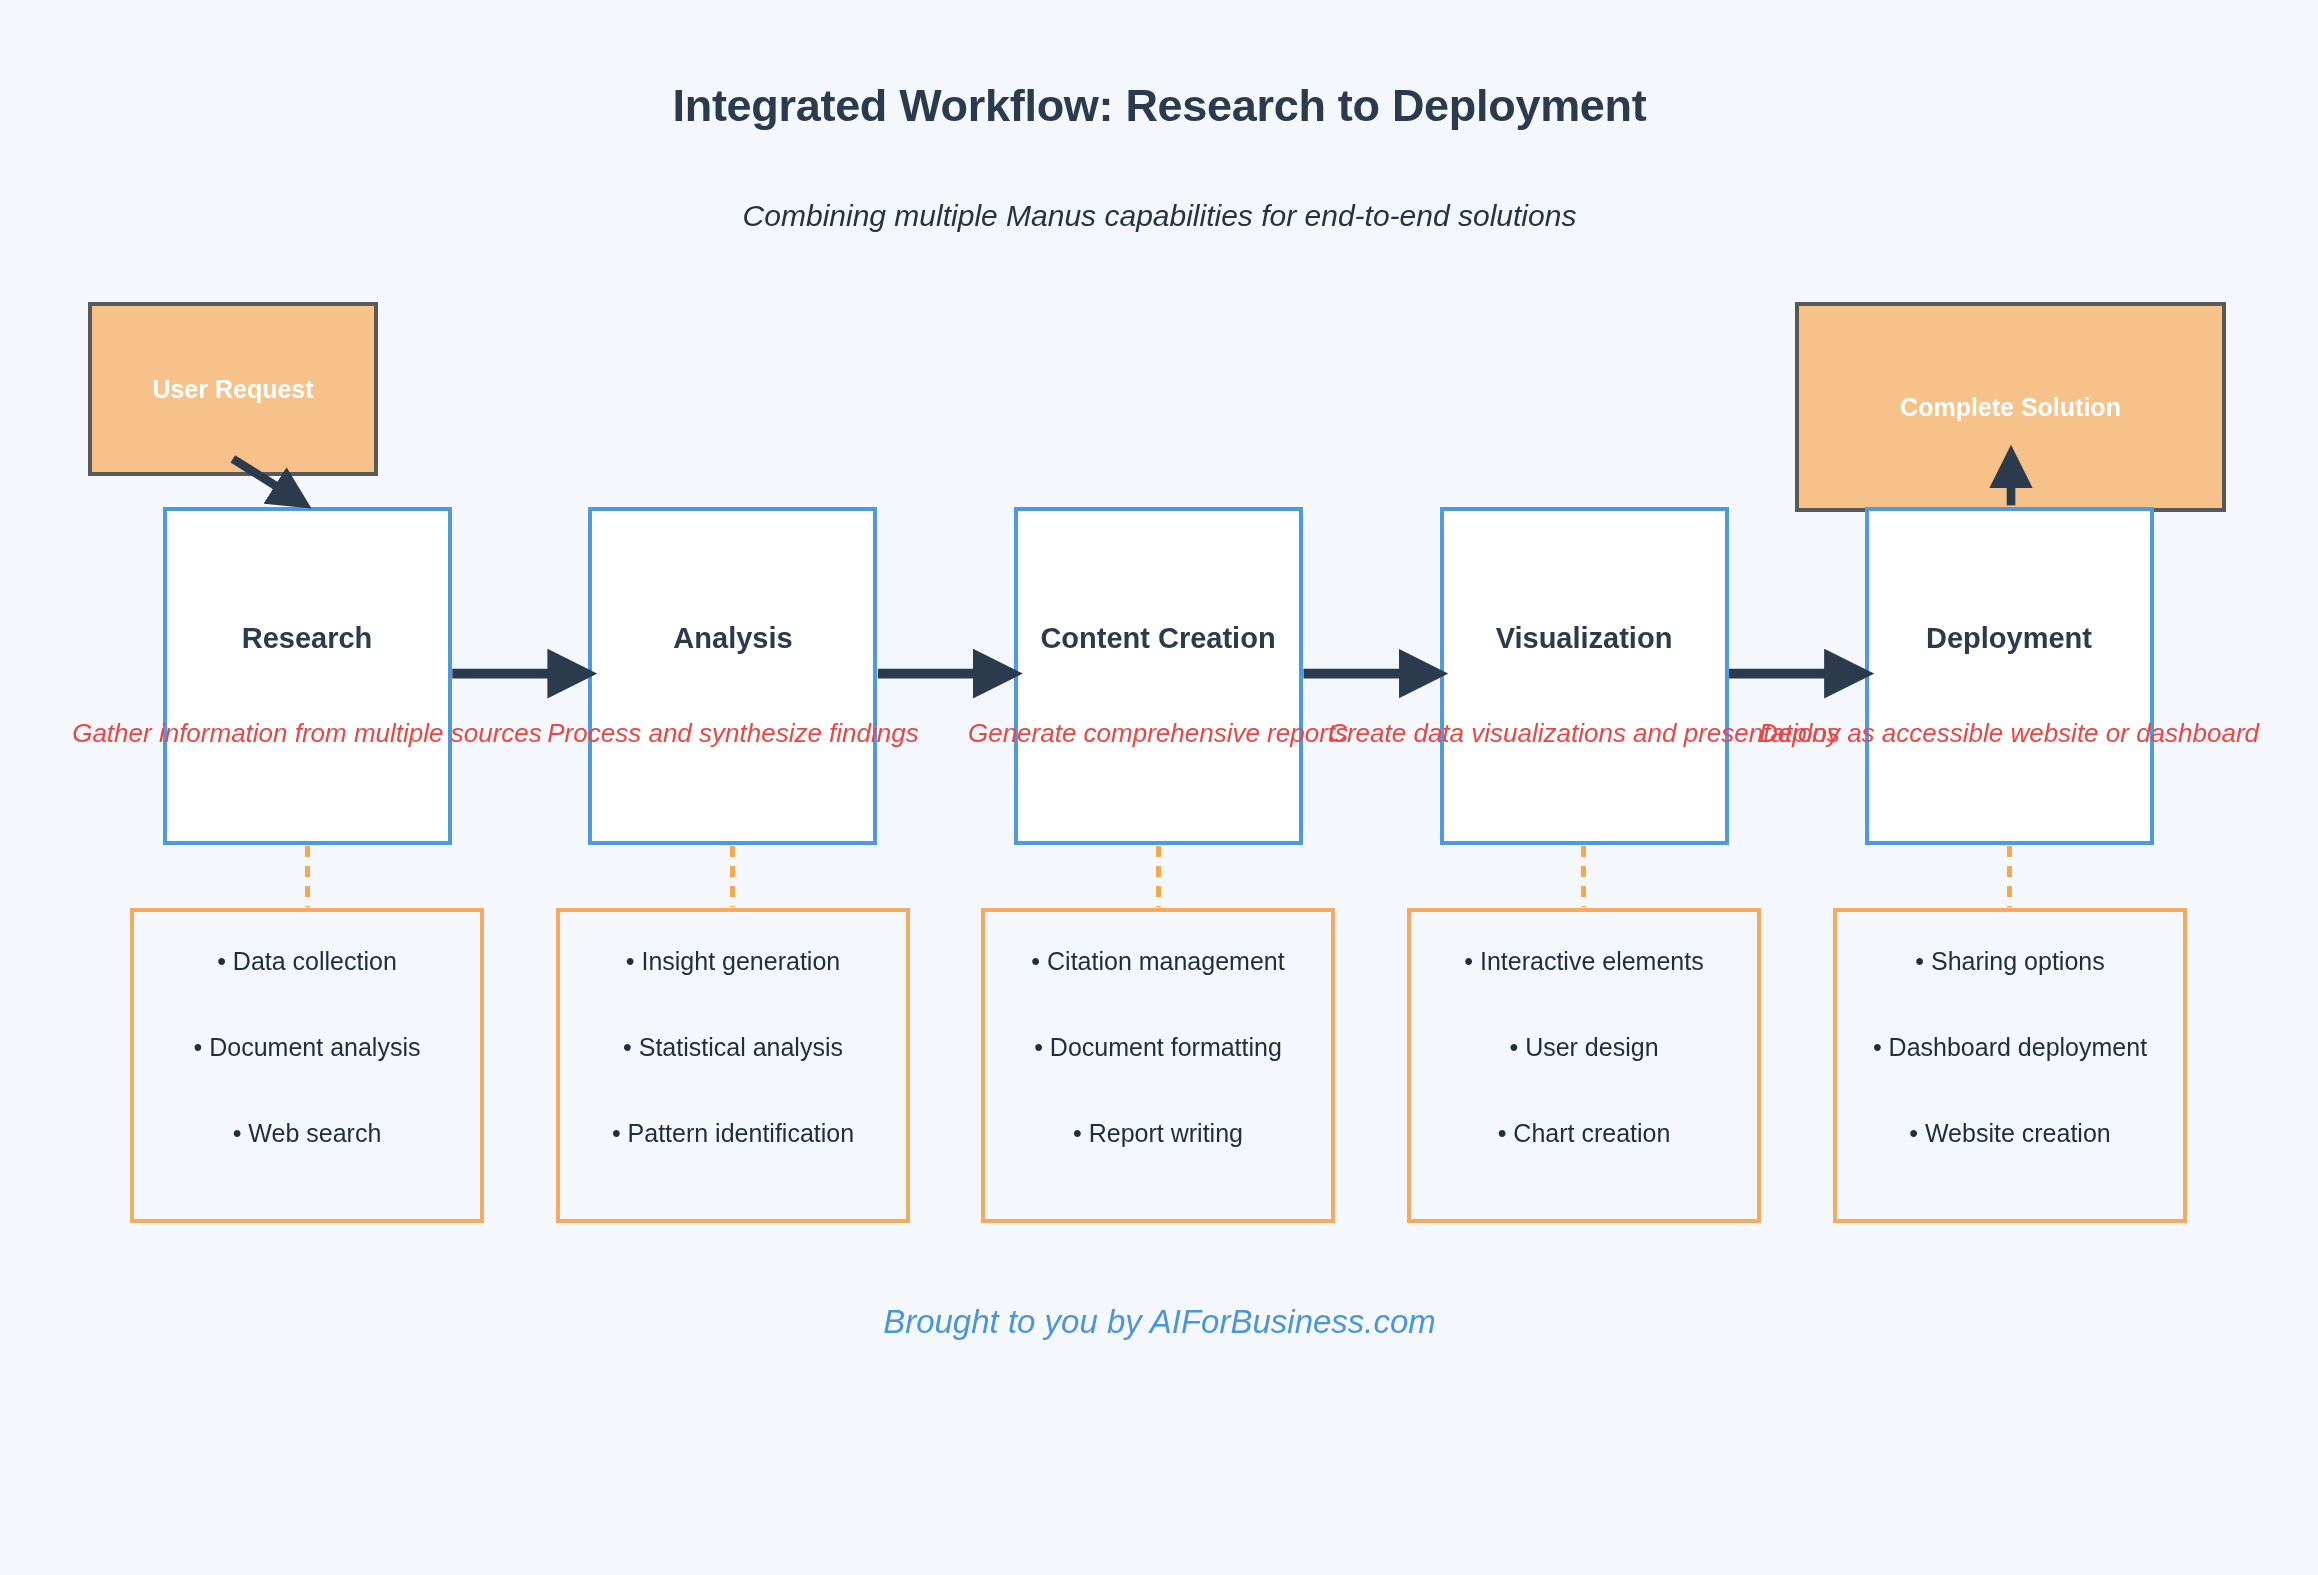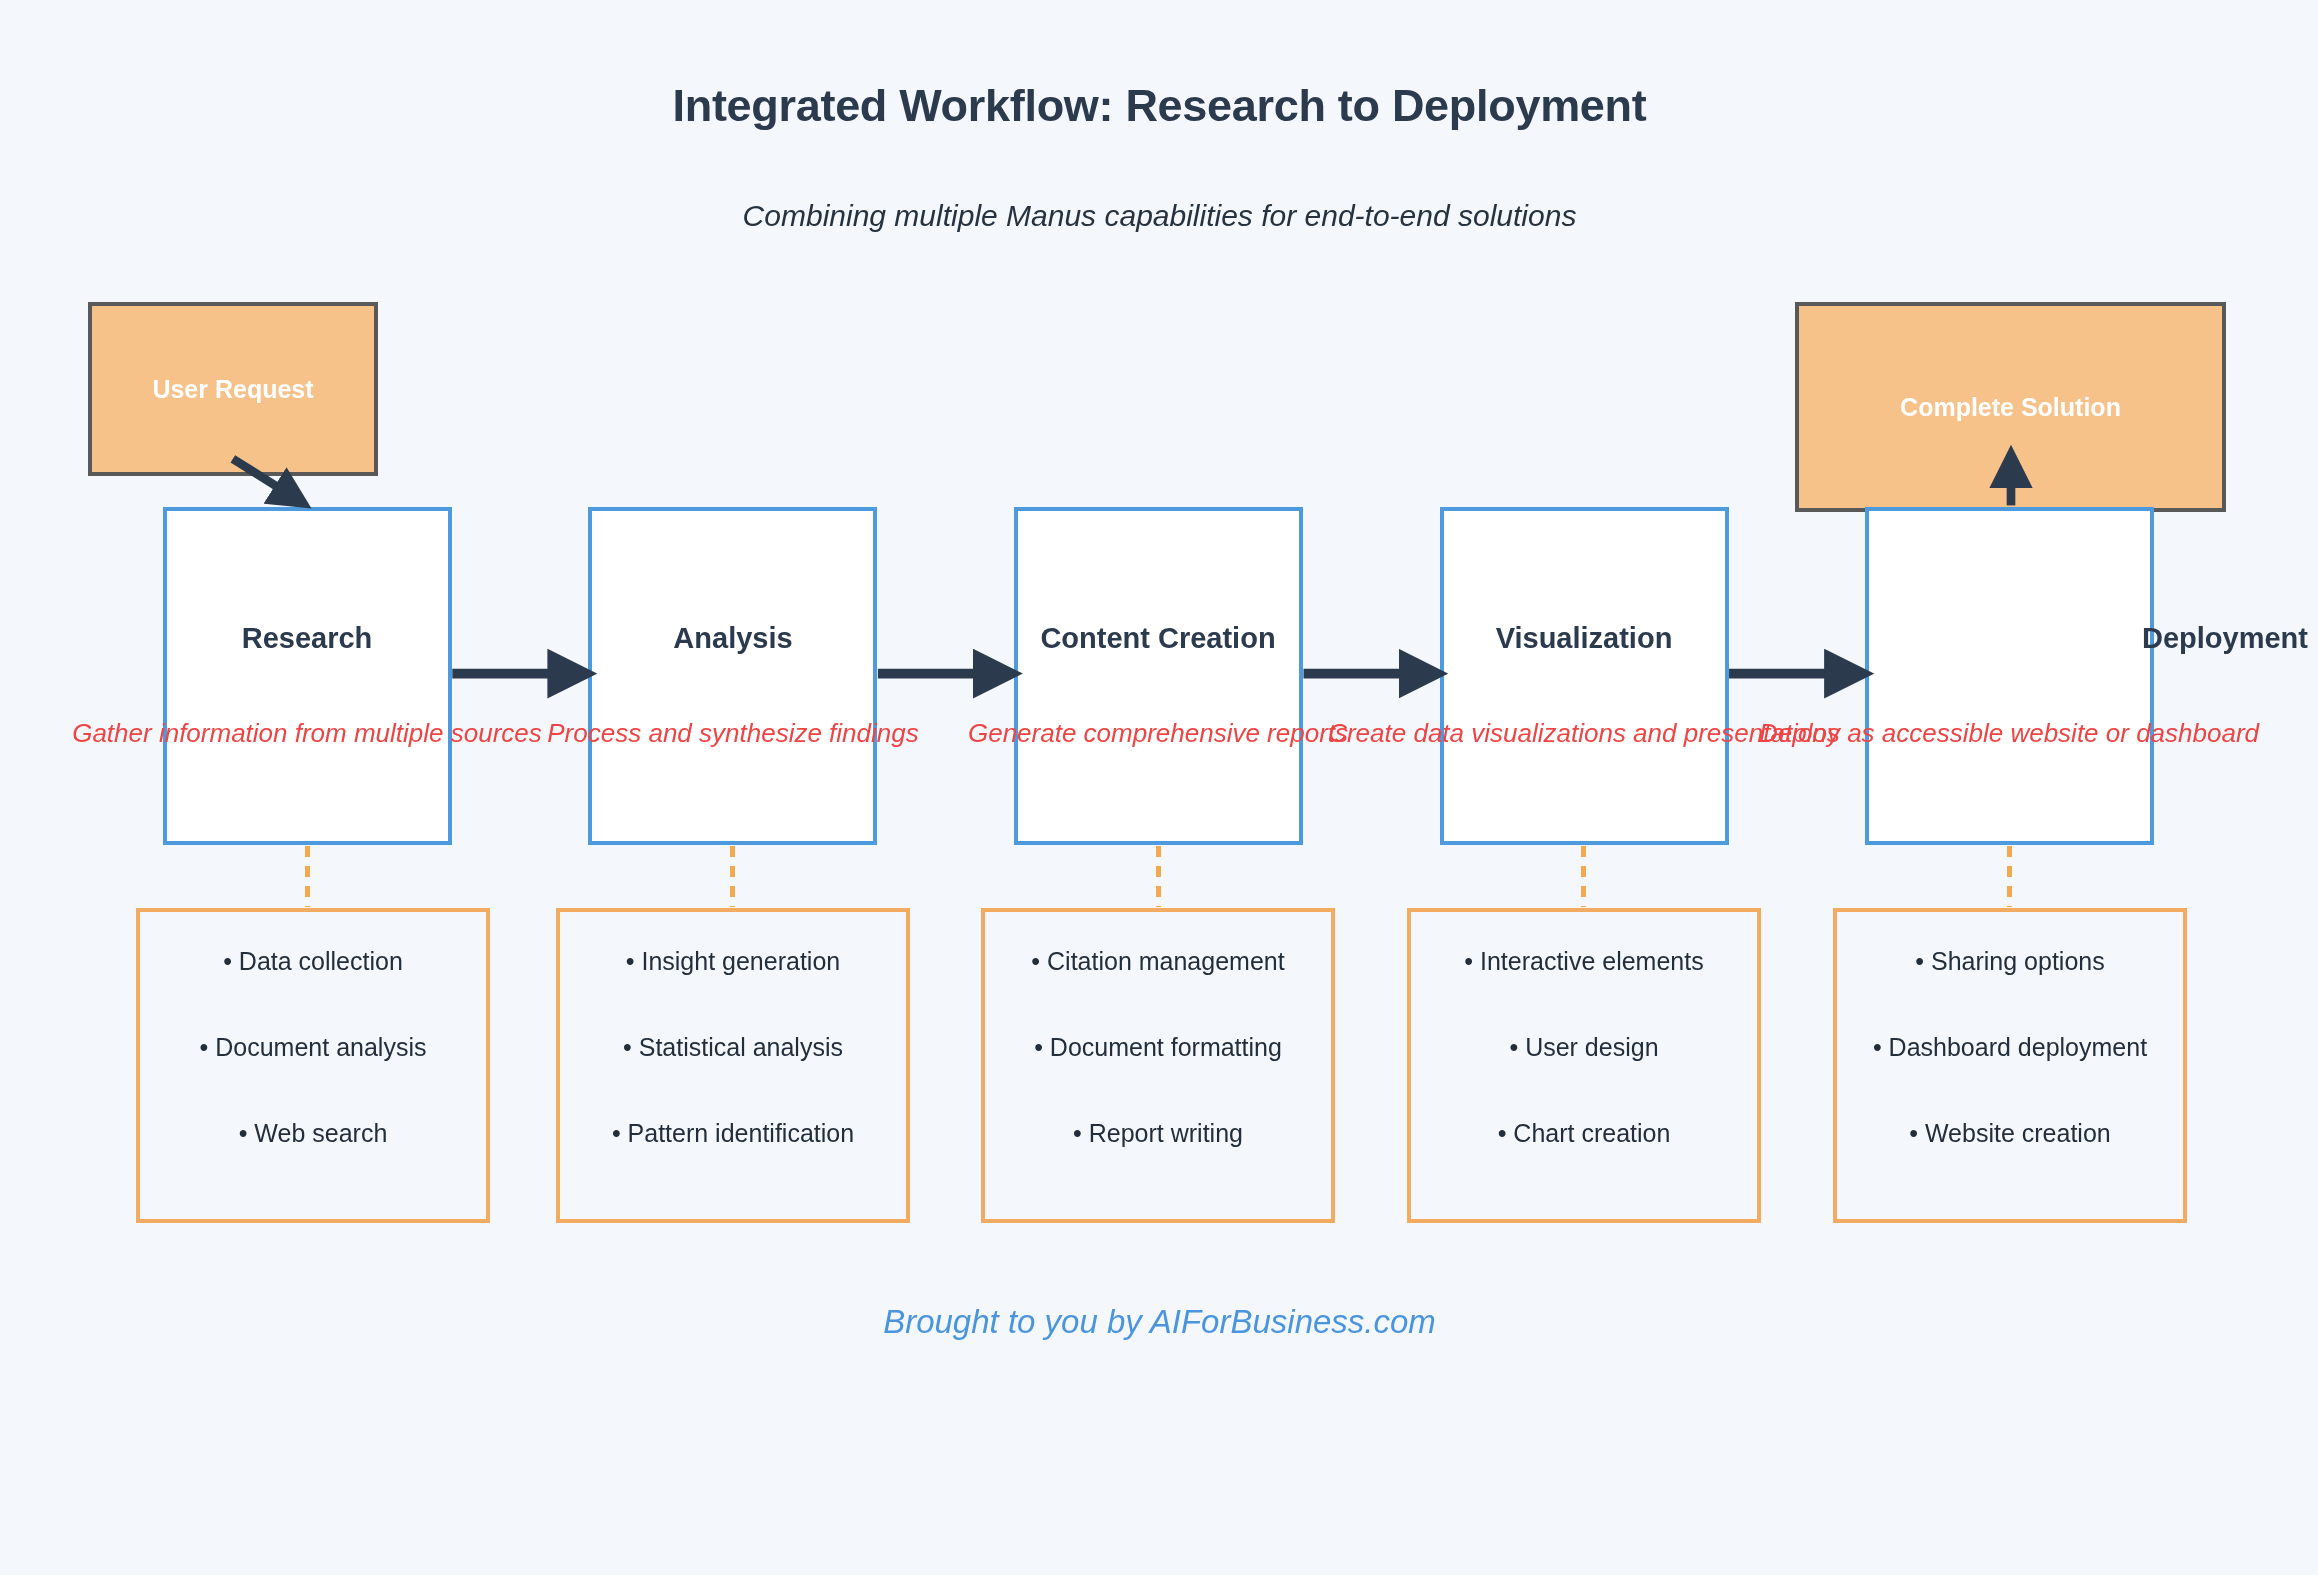--- a/index.html
+++ b/index.html
@@ -176,35 +176,35 @@
   <div class="stage-box" style="left:163px;"></div>
   <div class="stage-box" style="left:588px;"></div>
   <div class="stage-box" style="left:1014px;"></div>
   <div class="stage-box" style="left:1440px;"></div>
   <div class="stage-box" style="left:1865px;"></div>
 
   <div class="stage-title" style="left:8px;">Research</div>
   <div class="stage-title" style="left:434px;">Analysis</div>
   <div class="stage-title" style="left:859px;">Content Creation</div>
   <div class="stage-title" style="left:1285px;">Visualization</div>
-  <div class="stage-title" style="left:1710px;text-align:right;">Deployment</div>
+  <div class="stage-title" style="left:1710px;">Deployment</div>
 
   <div class="stage-desc" style="left:8px;">Gather information from multiple sources</div>
   <div class="stage-desc" style="left:434px;">Process and synthesize findings</div>
   <div class="stage-desc" style="left:859px;">Generate comprehensive reports</div>
   <div class="stage-desc" style="left:1285px;">Create data visualizations and presentations</div>
   <div class="stage-desc" style="left:1710px;">Deploy as accessible website or dashboard</div>
 
   <div class="dashed-connector" style="left:305px;"></div>
   <div class="dashed-connector" style="left:730px;"></div>
   <div class="dashed-connector" style="left:1156px;"></div>
   <div class="dashed-connector" style="left:1581px;"></div>
   <div class="dashed-connector" style="left:2007px;"></div>
 
-  <div class="capability-box" style="left:136px;">
+  <div class="capability-box" style="left:130px;">
     <div class="capability-item">• Data collection</div>
     <div class="capability-item">• Document analysis</div>
     <div class="capability-item">• Web search</div>
   </div>
   <div class="capability-box" style="left:556px;">
     <div class="capability-item">• Insight generation</div>
     <div class="capability-item">• Statistical analysis</div>
     <div class="capability-item">• Pattern identification</div>
   </div>
   <div class="capability-box" style="left:981px;">

